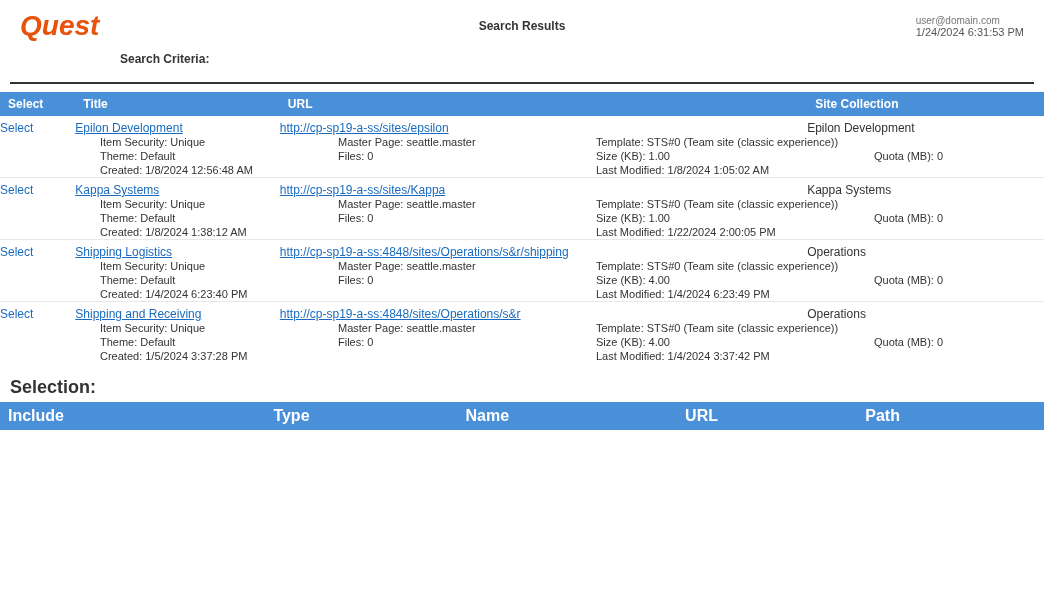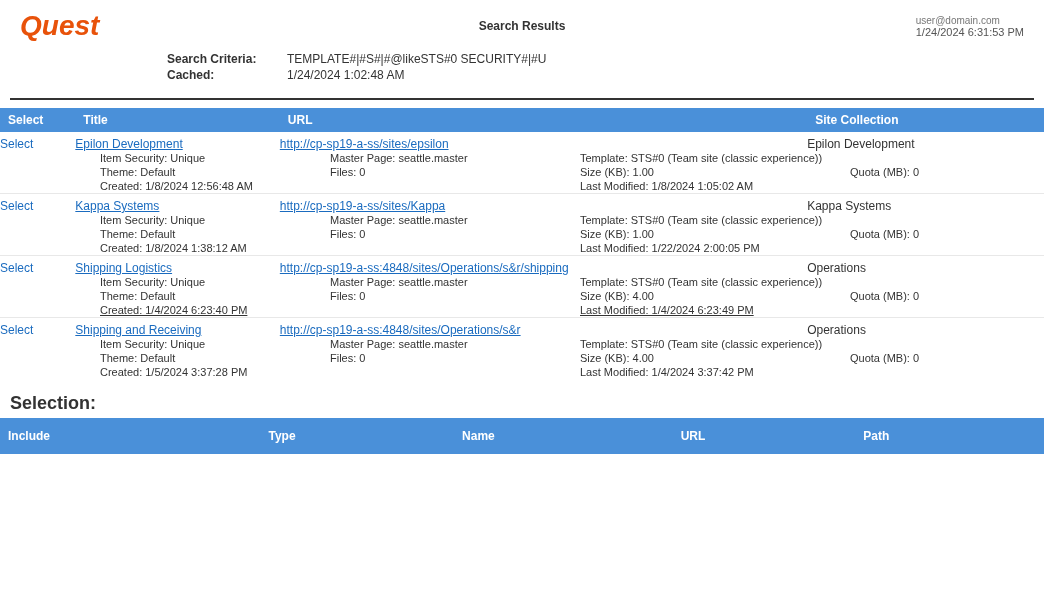--- a/index.html
+++ b/index.html
@@ -37,21 +37,20 @@
     .user-info {
       text-align: left;
       font-size: 11px;
       color: #555;
     }
     .user-email { color: #777; font-size: 10px; }
 
     
     .search-meta {
       padding: 4px 16px 8px 120px;
-      margin-left: 47px;
     }
     .search-meta .row {
       display: flex;
       align-items: center;
       margin-bottom: 2px;
     }
     .search-meta .label {
       font-weight: bold;
       width: 120px;
       color: #333;
@@ -120,65 +119,60 @@
     }
     .selection-table {
       width: 100%;
       border-collapse: collapse;
     }
     .selection-table thead tr {
       background: #4a90d9;
       color: #fff;
     }
     .selection-table thead th {
-      padding: 11px 8px;
+      padding: 5px 8px;
       text-align: left;
       font-weight: bold;
-      font-size: 12px;
+      font-size: 16px;
     }
 
     
     .row-separator {
       border-top: 1px solid #e8e8e8;
     }
 
     td.select-col { width: 70px; vertical-align: top; padding-top: 5px; }
     td.title-col { width: 190px; vertical-align: top; padding-top: 5px; }
     td.url-col { width: 490px; vertical-align: top; padding-top: 5px; }
     td.sitecol-col { width: 220px; vertical-align: top; padding-top: 5px; }
 
     .detail-grid {
       display: grid;
       grid-template-columns: 230px 250px 270px auto;
-      gap: 0;
+      gap: 8px;
       font-size: 11px;
       padding: 1px 8px 1px 100px;
       color: #333;
     }
   </style>
 </head>
 <body>
 
 <div class="header">
   <div class="logo">Quest</div>
   <div class="page-title">Search Results</div>
   <div class="user-info">
     <div class="user-email">user@domain.com</div>
     <div>1/24/2024 6:31:53 PM</div>
   </div>
 </div>
 
 <div class="search-meta">
   <div class="row">
     <span class="label">Search Criteria:</span>
-    <span class="value">TEMPLATE#|#S#|#@likeSTS#0 SECURITY#|#U</span>
-  </div>
-  <div class="row">
-    <span class="label">Cached:</span>
-    <span class="value">1/24/2024 1:02:48 AM</span>
   </div>
 </div>
 
 <hr class="divider">
 
 <table class="results-table">
   <thead>
     <tr>
       <th>Select</th>
       <th>Title</th>
@@ -297,21 +291,21 @@
       <td colspan="4" style="padding:0;">
         <div class="detail-grid">
           <span>Theme: Default</span>
           <span>Files: 0</span>
           <span>Size (KB): 4.00</span>
           <span>Quota (MB): 0</span>
         </div>
       </td>
     </tr>
       <tr>
-      <td colspan="4" style="padding:0;text-decoration:underline;">
+      <td colspan="4" style="padding:0;">
         <div class="detail-grid">
           <span>Created: 1/4/2024 6:23:40 PM</span>
           <span></span>
           <span>Last Modified: 1/4/2024 6:23:49 PM</span>
           <span></span>
         </div>
       </td>
     </tr>
       <tr class="row-separator">
     <td class="select-col">

